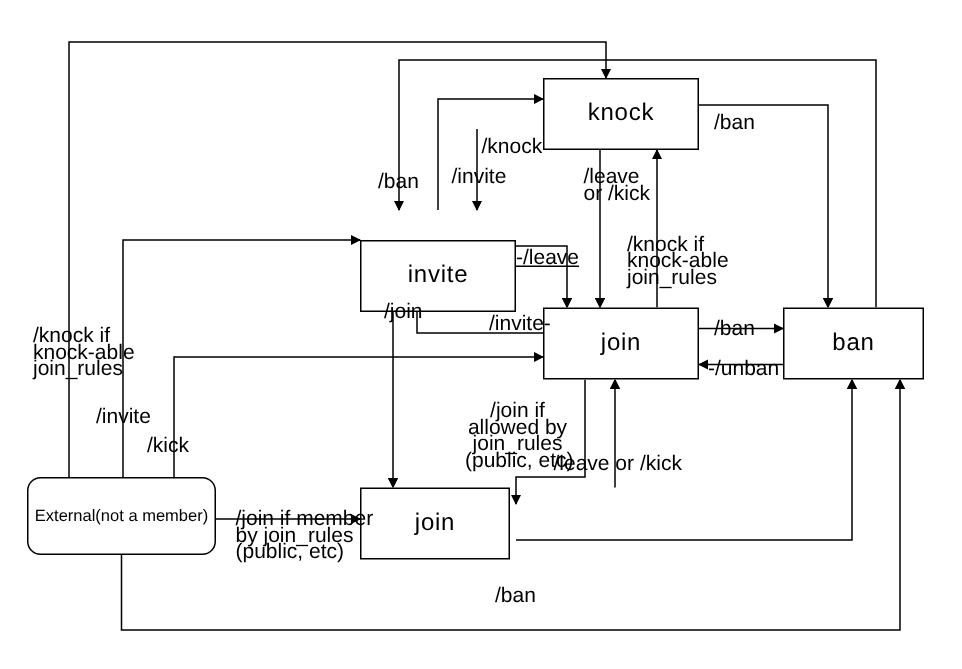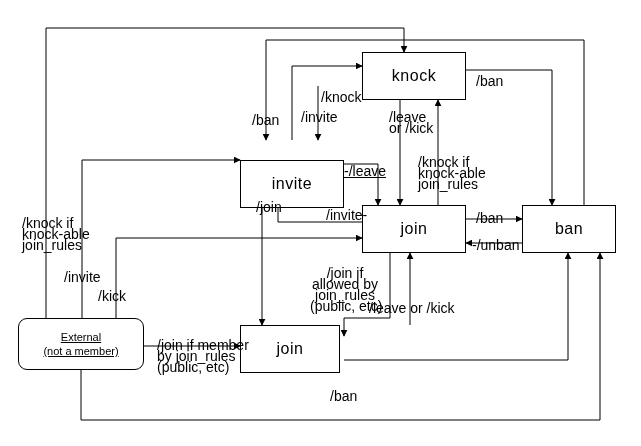--- a/index.html
+++ b/index.html
@@ -36,22 +36,20 @@
   .node-mono {
     font-family: Liberation Sans, sans-serif;
     font-size: 16px;
     letter-spacing: 0.5px;
   }
   .node-external {
     border-radius: 9px;
     font-family: "Liberation Sans", sans-serif;
     font-size: 11px;
     line-height: 14px;
-    flex-direction: column;
-    text-decoration: underline;
   }
   .edge-label {
     position: absolute;
     font-family: "Liberation Sans", sans-serif;
     font-size: 14px;
     line-height: 11px;
     color: #000000;
     white-space: pre;
     background: transparent;
   }

